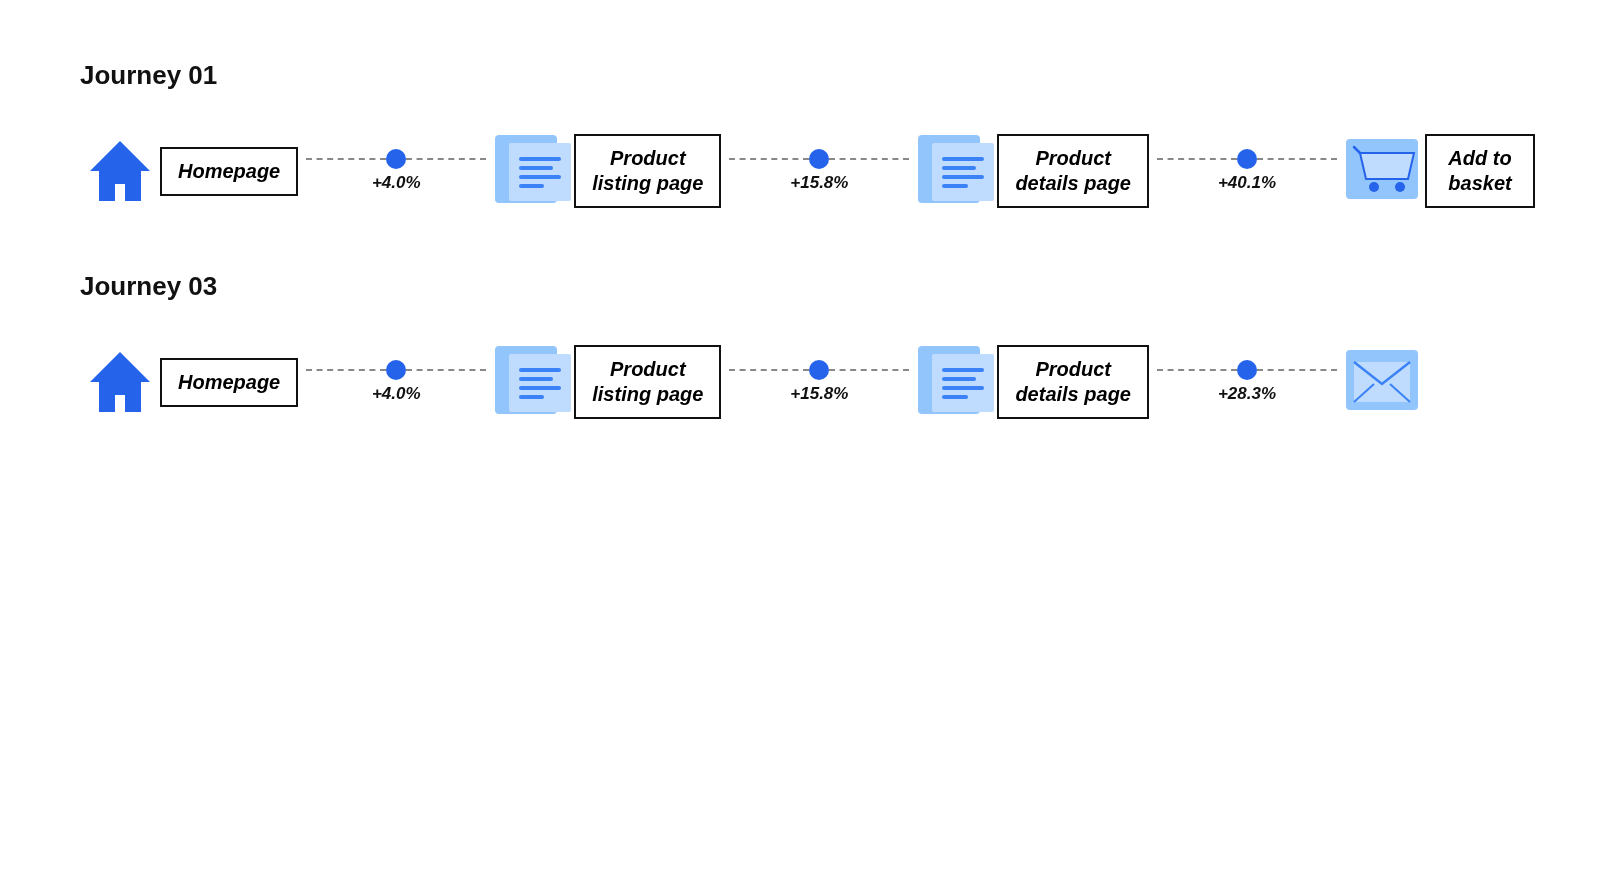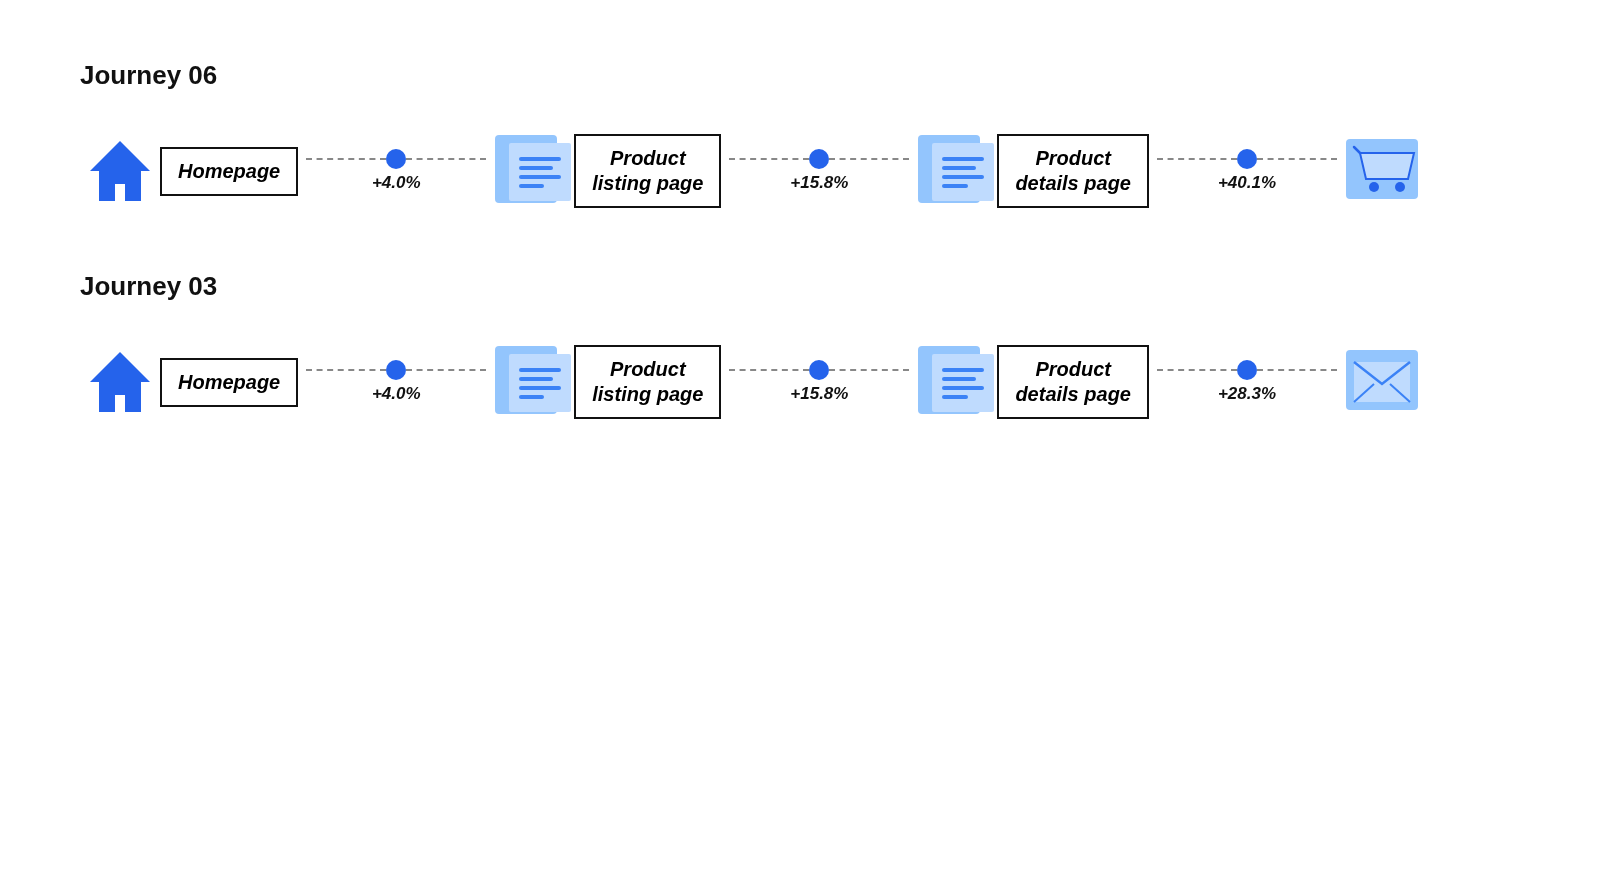--- a/index.html
+++ b/index.html
@@ -169,21 +169,21 @@
       height: 72px;
     }
 
   </style>
 </head>
 <body>
 
 <div class="main-container">
 
   <div class="journey-section">
-    <div class="journey-title">Journey 06</div>
+    <div class="journey-title">Journey 01</div>
     <div class="journey-flow">
 
       <div class="step">
         <div class="step-block">
           <div class="step-icon home-icon">
             <svg viewBox="0 0 70 70" fill="none" xmlns="http://www.w3.org/2000/svg">
               <polygon points="35,5 5,35 14,35 14,65 30,65 30,48 40,48 40,65 56,65 56,35 65,35" fill="#2563eb"></polygon>
             </svg>
           </div>
           <div class="step-label">Homepage</div>
@@ -261,20 +261,21 @@
 
                 <g transform="translate(6, 8)">
                   <path d="M8 10 L14 36 L56 36 L62 10 Z" fill="#bfdbfe" stroke="#2563eb" stroke-width="2"></path>
                   <line x1="8" y1="10" x2="2" y2="4" stroke="#2563eb" stroke-width="2.5" stroke-linecap="round"></line>
                   <circle cx="22" cy="44" r="5" fill="#2563eb"></circle>
                   <circle cx="48" cy="44" r="5" fill="#2563eb"></circle>
                 </g>
               </svg>
             </div>
           </div>
+          <div class="step-label">Add to<br>basket</div>
         </div>
       </div>
 
     </div>
   </div>
 
   <div class="journey-section">
     <div class="journey-title">Journey 03</div>
     <div class="journey-flow">
 

